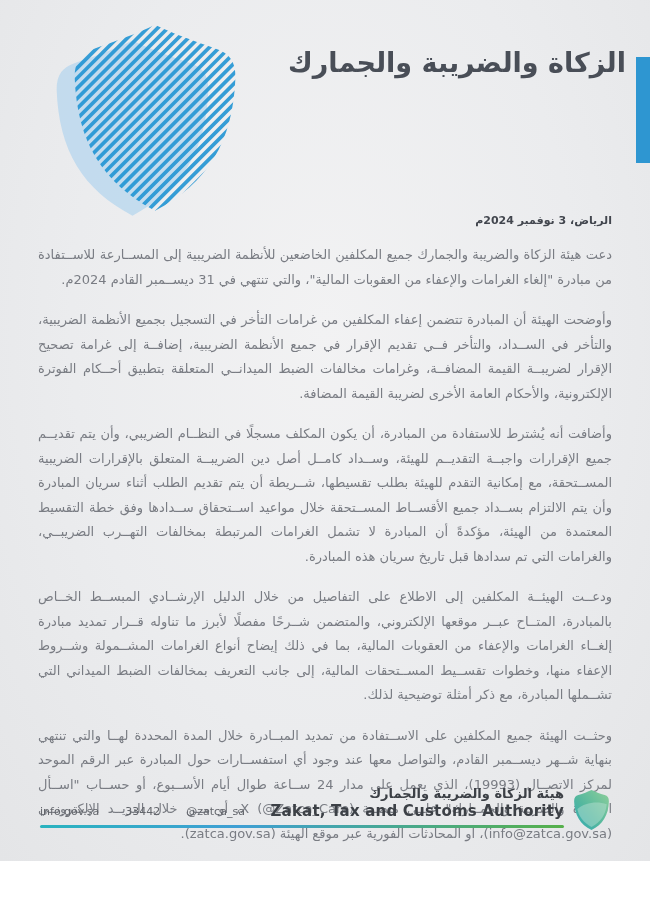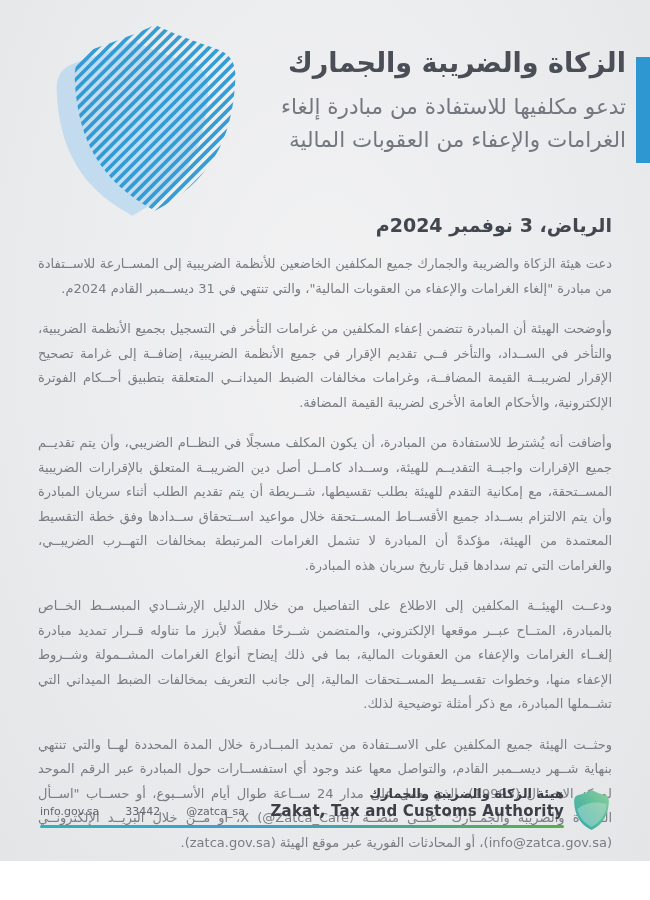--- a/index.html
+++ b/index.html
@@ -11,21 +11,21 @@
   
   .logo-mark{position:absolute;left:30px;top:26px;width:205px;height:200px;}
   
   .accent-bar{position:absolute;right:0;top:57px;width:14px;height:106px;}
   
   .hdr{position:absolute;top:46px;right:24px;width:380px;text-align:right;direction:rtl;}
   .hdr-title{font-size:27px;font-weight:700;color:#494e57;line-height:34px;}
   .hdr-sub{margin-top:10px;font-size:21.5px;color:#73777f;line-height:33px;max-width:372px;margin-right:0;margin-left:auto;}
   
   .body-text{position:absolute;top:214px;right:38px;left:38px;direction:rtl;}
-  .dateline{font-size:19px;font-weight:700;color:#42464e;text-align:right;margin-bottom:16px;}
+  .dateline{font-size:11px;font-weight:700;color:#42464e;text-align:right;margin-bottom:16px;}
   .para{font-size:13px;line-height:24.5px;color:#797c83;text-align:justify;margin:16px 0 15px 0;}
   
   .footer-line{position:absolute;left:40px;width:524px;bottom:33px;height:3px;border-radius:2px;}
   .footer-left{position:absolute;left:40px;bottom:43px;display:flex;gap:26px;font-size:11px;color:#63666c;}
   .footer-org{position:absolute;right:86px;bottom:41px;text-align:right;direction:rtl;}
   .footer-org-ar{font-size:13px;font-weight:700;color:#3c4046;line-height:16px;}
   .footer-org-en{font-size:15px;font-weight:700;color:#3c4046;letter-spacing:.2px;}
   .footer-logo{position:absolute;right:35px;bottom:26px;width:47px;height:51px;}
 </style>
 </head>
@@ -69,21 +69,20 @@
           <line x1="-40" y1="181" x2="240" y2="181"></line>
         </g>
       </g>
     </svg>
   </div>
 
   <div class="accent-bar" style="background:#2e96d1"></div>
 
   <div class="hdr">
     <div class="hdr-title">الزكاة والضريبة والجمارك</div>
-    <div class="hdr-sub">تدعو مكلفيها للاستفادة من مبادرة إلغاء الغرامات والإعفاء من العقوبات المالية</div>
   </div>
 
   <div class="body-text">
     <div class="dateline">الرياض، 3 نوفمبر 2024م</div>
     <p class="para">دعت هيئة الزكاة والضريبة والجمارك جميع المكلفين الخاضعين للأنظمة الضريبية إلى المســارعة للاســتفادة من مبادرة "إلغاء الغرامات والإعفاء من العقوبات المالية"، والتي تنتهي في 31 ديســمبر القادم 2024م.</p>
     <p class="para">وأوضحت الهيئة أن المبادرة تتضمن إعفاء المكلفين من غرامات التأخر في التسجيل بجميع الأنظمة الضريبية، والتأخر في الســداد، والتأخر فــي تقديم الإقرار في جميع الأنظمة الضريبية، إضافــة إلى غرامة تصحيح الإقرار لضريبــة القيمة المضافــة، وغرامات مخالفات الضبط الميدانــي المتعلقة بتطبيق أحــكام الفوترة الإلكترونية، والأحكام العامة الأخرى لضريبة القيمة المضافة.</p>
     <p class="para">وأضافت أنه يُشترط للاستفادة من المبادرة، أن يكون المكلف مسجلًا في النظــام الضريبي، وأن يتم تقديــم جميع الإقرارات واجبــة التقديــم للهيئة، وســداد كامــل أصل دين الضريبــة المتعلق بالإقرارات الضريبية المســتحقة، مع إمكانية التقدم للهيئة بطلب تقسيطها، شــريطة أن يتم تقديم الطلب أثناء سريان المبادرة وأن يتم الالتزام بســداد جميع الأقســاط المســتحقة خلال مواعيد اســتحقاق ســدادها وفق خطة التقسيط المعتمدة من الهيئة، مؤكدةً أن المبادرة لا تشمل الغرامات المرتبطة بمخالفات التهــرب الضريبــي، والغرامات التي تم سدادها قبل تاريخ سريان هذه المبادرة.</p>
     <p class="para">ودعــت الهيئــة المكلفين إلى الاطلاع على التفاصيل من خلال الدليل الإرشــادي المبســط الخــاص بالمبادرة، المتــاح عبــر موقعها الإلكتروني، والمتضمن شــرحًا مفصلًا لأبرز ما تناوله قــرار تمديد مبادرة إلغــاء الغرامات والإعفاء من العقوبات المالية، بما في ذلك إيضاح أنواع الغرامات المشــمولة وشــروط الإعفاء منها، وخطوات تقســيط المســتحقات المالية، إلى جانب التعريف بمخالفات الضبط الميداني التي تشــملها المبادرة، مع ذكر أمثلة توضيحية لذلك.</p>
     <p class="para">وحثــت الهيئة جميع المكلفين على الاســتفادة من تمديد المبــادرة خلال المدة المحددة لهــا والتي تنتهي بنهاية شــهر ديســمبر القادم، والتواصل معها عند وجود أي استفســارات حول المبادرة عبر الرقم الموحد لمركز الاتصــال (19993)، الذي يعمل على مدار 24 ســاعة طوال أيام الأســبوع، أو حســاب "اســأل الــزكاة والضريبة والجمــارك" علــى منصــة X (@Zatca_Care)، أو مــن خلال البريــد الإلكترونــي (info@zatca.gov.sa)، أو المحادثات الفورية عبر موقع الهيئة (zatca.gov.sa).</p>
   </div>

